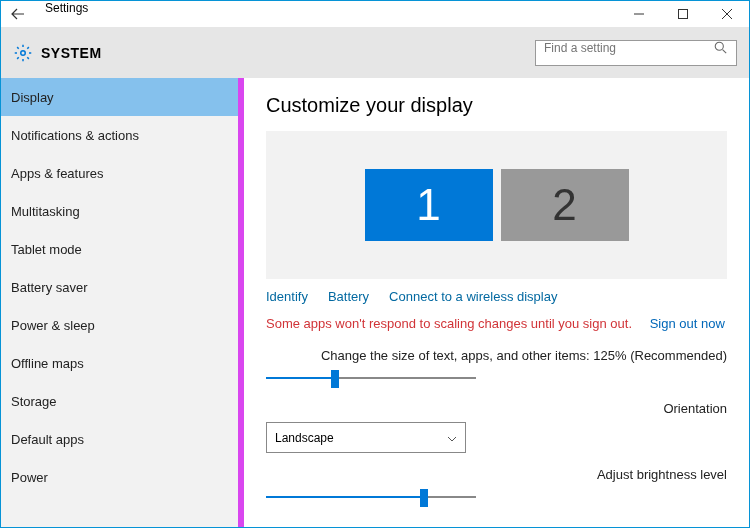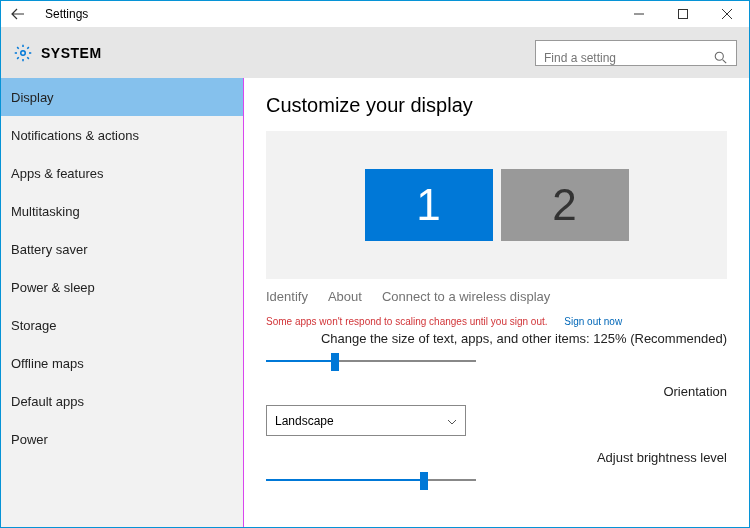--- a/index.html
+++ b/index.html
@@ -1,53 +1,53 @@
 <!DOCTYPE html>
 <html><head>
 <meta charset="utf-8">
 <style>
   * { box-sizing: border-box; margin: 0; padding: 0; font-family: "Segoe UI", Tahoma, sans-serif; }
   html, body { width: 750px; height: 528px; overflow: hidden; }
   body { background: #fff; border: 1px solid #0693d6; display: flex; flex-direction: column; }
 
   
-  .titlebar { height: 26px; display: flex; align-items: center; background: #fff; font-size: 12px; }
+  .titlebar { height: 26px; display: flex; align-items: flex-start; background: #fff; font-size: 12px; }
   .titlebar .back { width: 26px; height: 26px; display:flex; align-items:center; justify-content:center; margin-left:4px;}
   .titlebar .app-title { padding-left: 14px; }
   .titlebar .spacer { flex: 1; }
   .win-btn { width: 44px; height: 26px; display:flex; align-items:center; justify-content:center; }
   .win-btn svg { stroke:#333; }
 
   
   .header { height: 51px; background: #e6e6e6; display: flex; align-items: center; padding: 0 12px; }
   .gear { width:20px; height:20px; display:flex; align-items:center; justify-content:center; color:#0078d7; margin-right: 8px;}
   .header-title { font-size: 14px; font-weight: 600; letter-spacing: .5px; }
   .header .spacer { flex: 1; }
-  .search { width: 202px; height: 26px; border:1px solid #999; background:#fff; display:flex; align-items:flex-end; padding:0 8px; font-size:12px; color:#666;}
+  .search { width: 202px; height: 26px; border:1px solid #999; background:#fff; display:flex; align-items:flex-start; padding:0 8px; font-size:12px; color:#666;}
   .search input { border:none; outline:none; flex:1; font-size:12px; background:transparent;}
   .search .icon { width:14px; height:14px; }
 
   
   .body { flex:1; display:flex; min-height:0; }
-  .sidebar { width: 243px; background:#f2f2f2; border-right:1px solid #d946ef; padding-top:0; }
+  .sidebar { width: 243px; background:#f2f2f2; border-right:6px solid #d946ef; padding-top:0; }
   .nav-item { height:38px; display:flex; align-items:center; padding-left:10px; font-size:13px; color:#222; cursor:default;}
   .nav-item.active { background:#85c1ed; }
 
   .content { flex:1; padding: 16px 22px 0 22px; overflow:hidden; }
   .page-title { font-size: 20px; font-weight: 400; margin-bottom: 14px; }
 
   .monitor-preview { background:#f2f2f2; height:148px; display:flex; align-items:center; justify-content:center; gap:8px; margin-bottom:8px;}
   .monitor { width:128px; height:72px; display:flex; align-items:center; justify-content:center; font-size:44px; font-weight:300;}
   .monitor.primary { background:#0078d7; color:#fff;}
   .monitor.secondary { background:#999; color:#333;}
 
   .link-row { display:flex; gap:20px; font-size:13px; margin:10px 0 12px 0;}
-  .link { color:#737373; }
+  .link { color:#0369a1; }
 
-  .warning-row { font-size:10px; margin-bottom:4px;}
+  .warning-row { font-size:13px; margin-bottom:17px;}
   .warning-text { color:#d13438; }
   .signout-link { color:#0067b8; margin-left:14px; }
 
   .field-label { font-size:13px; margin-bottom:6px; color:#222;text-align:right;}
 
   .slider { width:210px; height:18px; position:relative; margin-bottom:14px;}
   .slider .track { position:absolute; top:8px; left:0; right:0; height:2px; background:#888;}
   .slider .track-fill { position:absolute; top:8px; left:0; height:2px; background:#0078d7;}
   .slider .thumb { position:absolute; top:1px; width:8px; height:18px; background:#0078d7;}
 
@@ -112,30 +112,33 @@
     <div class="nav-item">
         <span>Notifications &amp; actions</span>
       </div>
     <div class="nav-item">
         <span>Apps &amp; features</span>
       </div>
     <div class="nav-item">
         <span>Multitasking</span>
       </div>
     <div class="nav-item">
+        <span>Tablet mode</span>
+      </div>
+    <div class="nav-item">
         <span>Battery saver</span>
       </div>
     <div class="nav-item">
         <span>Power &amp; sleep</span>
       </div>
     <div class="nav-item">
-        <span>Storage</span>
+        <span>Offline maps</span>
       </div>
     <div class="nav-item">
-        <span>Offline maps</span>
+        <span>Storage</span>
       </div>
     <div class="nav-item">
         <span>Default apps</span>
       </div>
     <div class="nav-item">
         <span>Power</span>
       </div>
   </div>
 
   <div class="content">
@@ -145,21 +148,21 @@
       <div class="monitor primary">
           <span>1</span>
         </div>
       <div class="monitor secondary">
           <span>2</span>
         </div>
     </div>
 
     <div class="link-row">
       <span class="link">Identify</span>
-      <span class="link">About</span>
+      <span class="link">Battery</span>
       <span class="link">Connect to a wireless display</span>
     </div>
 
     <div class="warning-row">
       <span class="warning-text">Some apps won't respond to scaling changes until you sign out.</span>
       <span class="signout-link">Sign out now</span>
     </div>
 
     <div class="field-label">Change the size of text, apps, and other items: 125% (Recommended)</div>
     <div class="slider">

